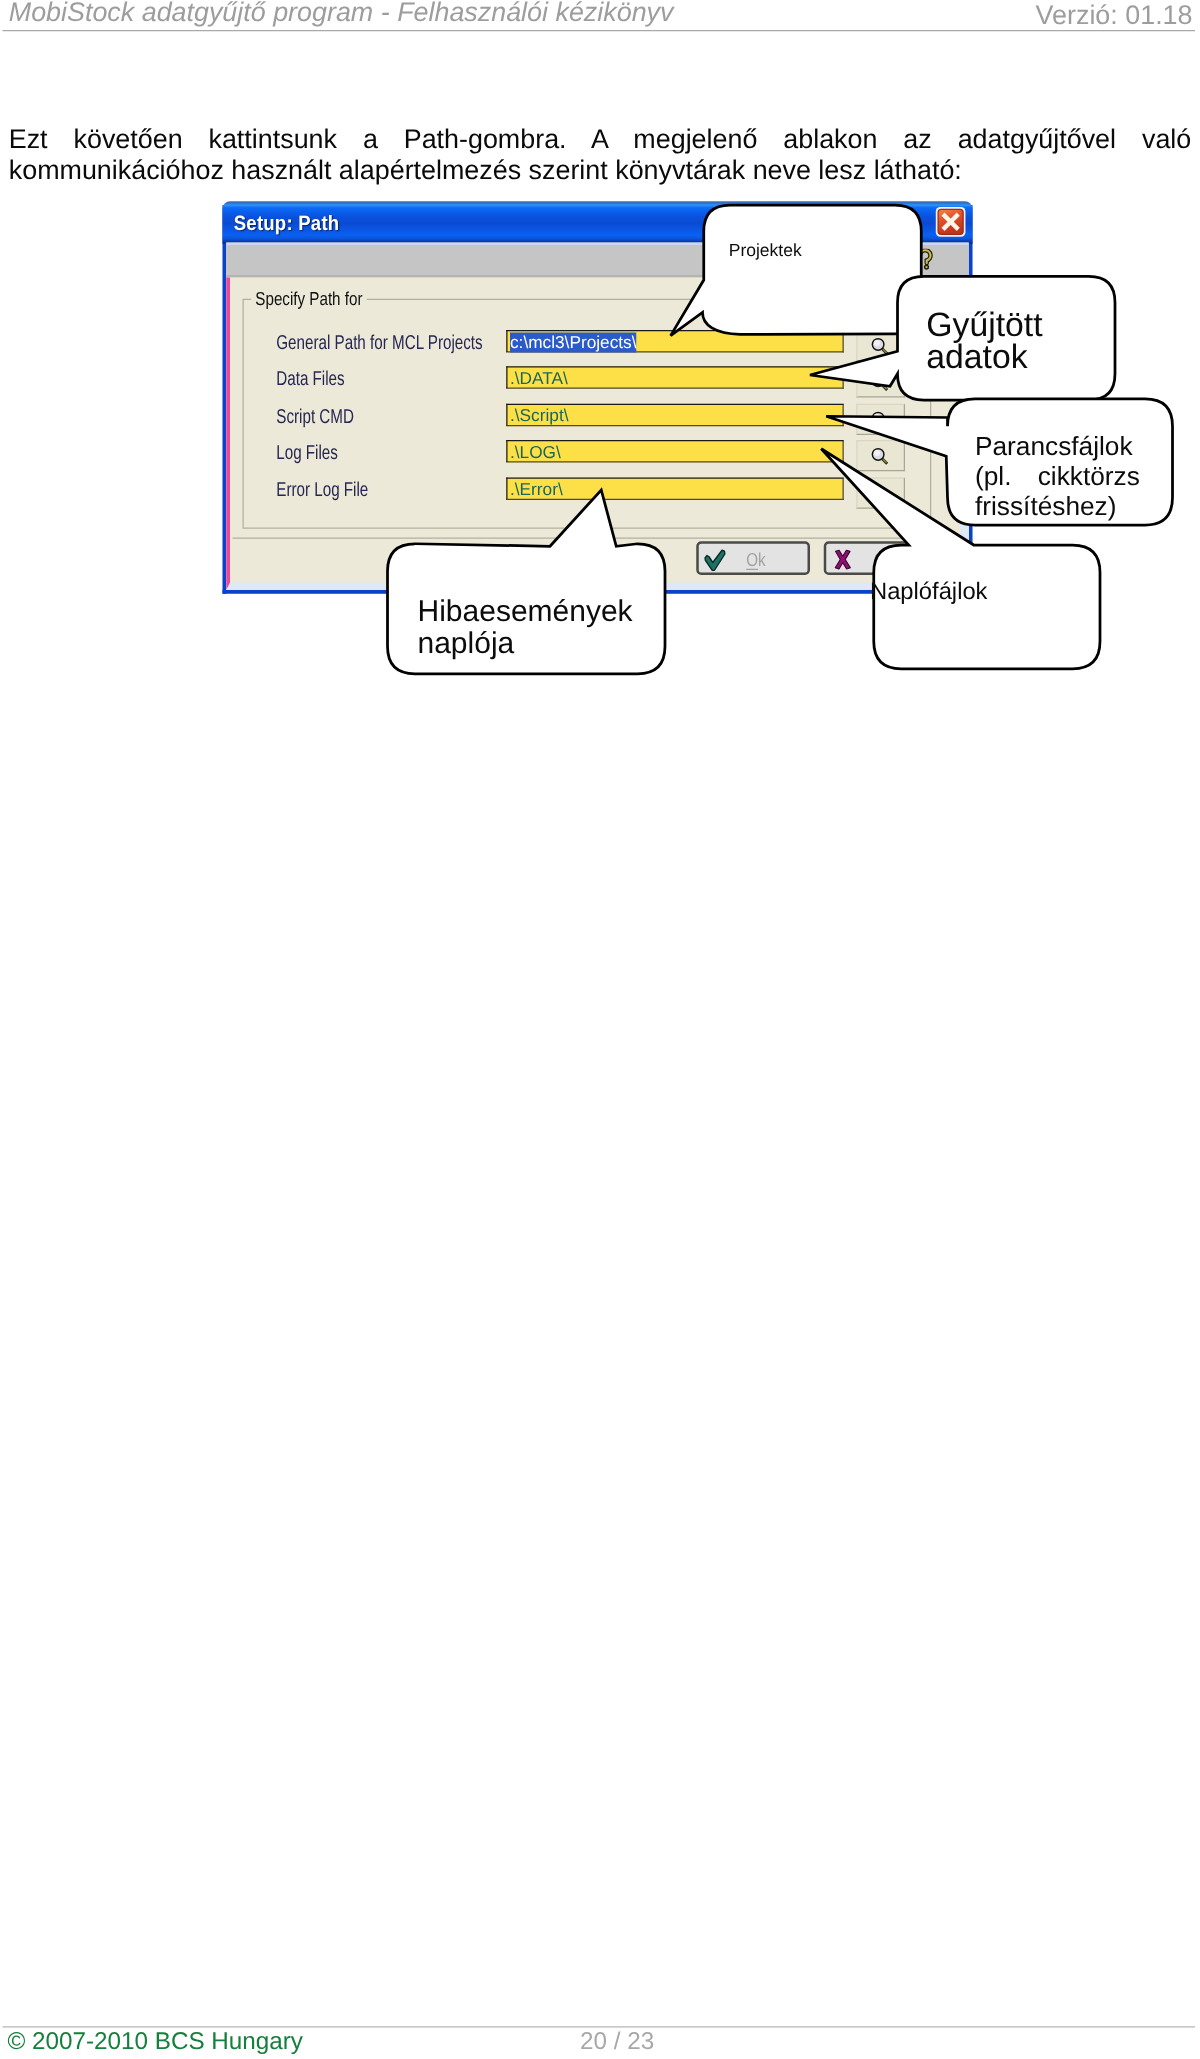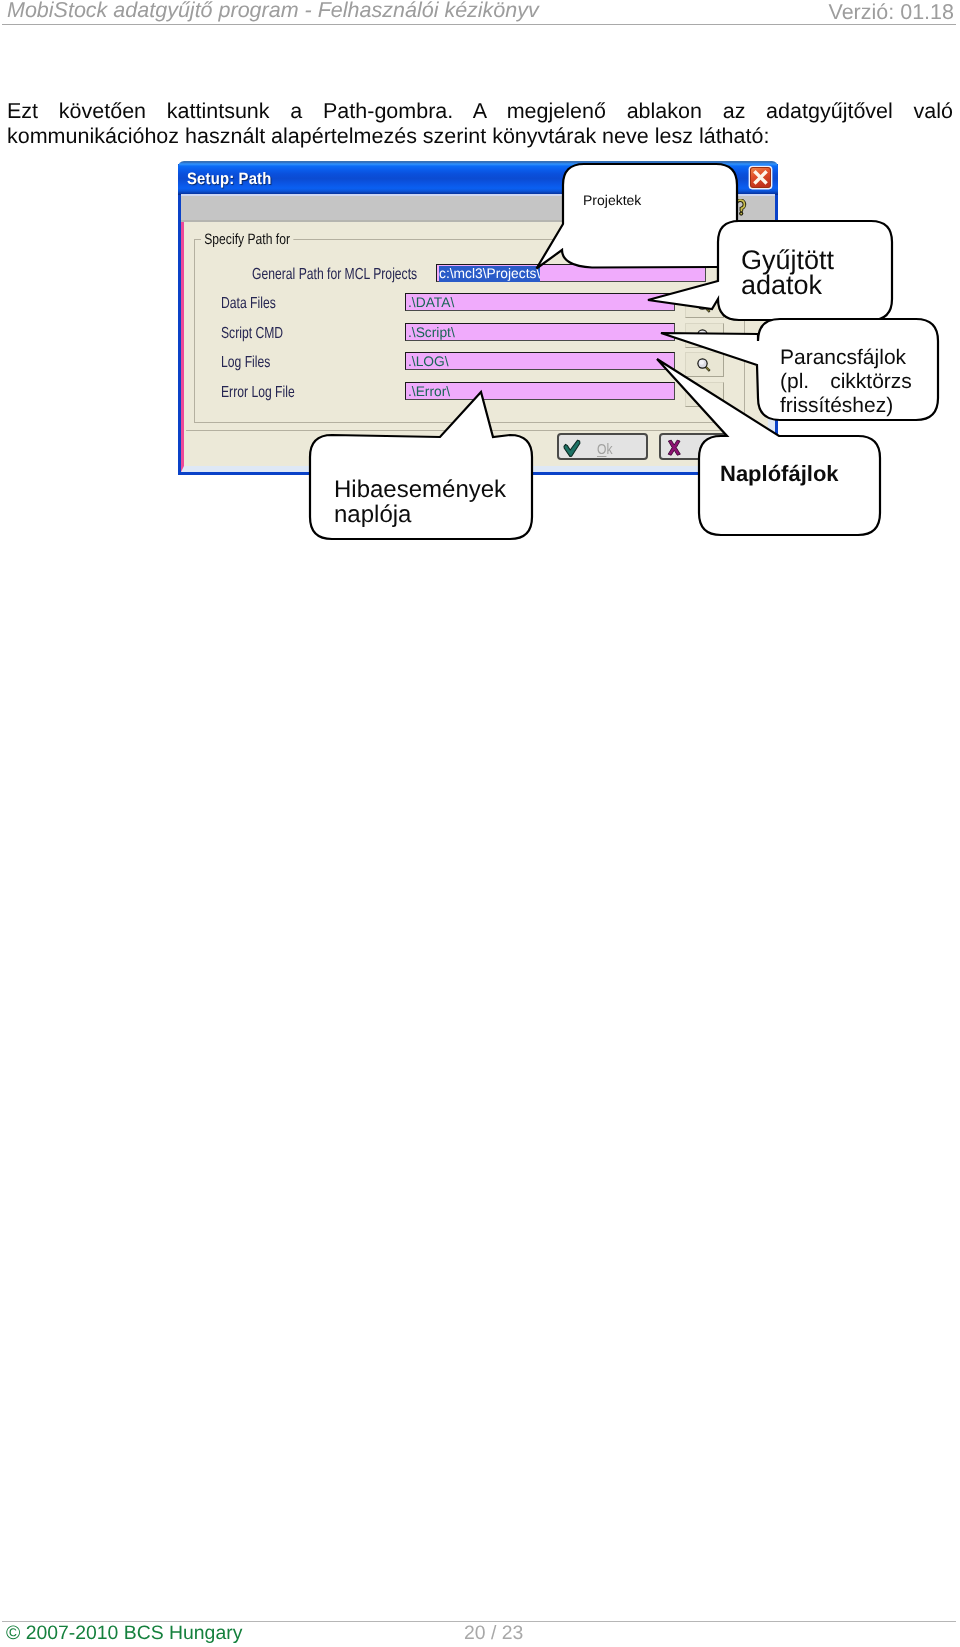--- a/index.html
+++ b/index.html
@@ -49,21 +49,21 @@
        box-sizing:border-box;background:transparent;}
   .grp-lg{position:absolute;left:6px;top:-9px;padding:0 4px;font-size:15px;
           color:#101010;background:#ece9d8;transform:scaleX(.81);transform-origin:left center;
           font-family:"Liberation Sans",sans-serif;white-space:nowrap;}
   .rows{position:absolute;left:-7px;top:0;width:594px;height:251px;}
 
   .row{position:absolute;left:0;height:20px;}
   .row-lb{position:absolute;font-size:16px;color:#262652;white-space:nowrap;line-height:18px;
           transform:scaleX(.76);transform-origin:left center;}
   .row-in{position:absolute;left:228px;width:270px;height:18px;box-sizing:border-box;
-          background:#f0abfc;border:1px solid #1a1a1a;
+          background:#fde047;border:1px solid #1a1a1a;
           border-right-color:#4a4a4a;border-bottom-color:#4a4a4a;text-decoration:underline;}
   .row-in .val{position:absolute;left:2px;top:1px;font-size:13.8px;color:#1c6657;
                white-space:nowrap;line-height:16px;}
   .row-in.sel{}
   .row-in.sel .val{background:#2a5bc8;color:#fff;}
   .brw{position:absolute;left:508px;width:39px;height:25px;box-sizing:border-box;
        background:#e9e6d4;border:1px solid #d9d6c4;
        border-right-color:#a9a694;border-bottom-color:#a9a694;}
   .brw .gl{position:absolute;left:9px;top:3px;width:18px;height:18px;line-height:0;}
 
@@ -132,21 +132,21 @@
             <path d="M3.0 5.2 a4.2 4.2 0 1 1 5.4 4.2 v2.0" stroke="#c8bc4e" stroke-width="1.7" fill="none" stroke-linecap="round"></path>
             <circle cx="8.2" cy="14.6" r="0.9" fill="#c8bc4e"></circle>
           </svg>
         </span>
       </div>
       <div class="dlg-body">
         <div class="grp">
           <span class="grp-lg">Specify Path for</span>
         </div>
         <div class="rows">
-            <div class="row" style="top: 42px; width: 554px; margin-left: 31px;">
+            <div class="row" style="top: 42px; width: 554px;">
               <div class="row-lb" style="top:2px;left:44px">General Path for MCL Projects</div>
               <div class="row-in sel">
                 <span class="val">c:\mcl3\Projects\</span>
               </div>
               <div class="brw">
                 <span class="gl"><svg viewBox="0 0 18 18" width="18" height="18" aria-hidden="true">
                     <path d="M11.6 10.2 L15.5 14.1 L13.9 15.7 L10.0 11.8 Z" fill="#0e0e06"></path>
                     <path d="M11.7 10.6 L14.9 13.8 L13.8 14.9 L10.6 11.7 Z" fill="#7d7638"></path>
                     <circle cx="7.5" cy="7.5" r="5.2" fill="#141410"></circle>
                     <circle cx="7.5" cy="7.5" r="4.0" fill="#dcdce4"></circle>
@@ -252,21 +252,21 @@
         </div>
         <div class="co-lbl" style="left: 741px; top: 93px; font-size: 27px; line-height: 25px;">
           <div>Gyűjtött</div>
           <div>adatok</div>
         </div>
         <div class="co-lbl" style="left: 780px; top: 191px; font-size: 21px; line-height: 24px;">
           <div>Parancsfájlok</div>
           <div>(pl. cikktörzs</div>
           <div>frissítéshez)</div>
         </div>
-        <div class="co-lbl" style="left: 720px; top: 306px; font-size: 22px; line-height: 25px; font-weight: bold;">
+        <div class="co-lbl" style="left: 696px; top: 306px; font-size: 19px; line-height: 25px;">
           <div>Naplófájlok</div>
         </div>
         <div class="co-lbl" style="left: 334px; top: 322px; font-size: 24px; line-height: 25px;">
           <div>Hibaesemények</div>
           <div>naplója</div>
         </div>
       </div>
 
   </div>
 

